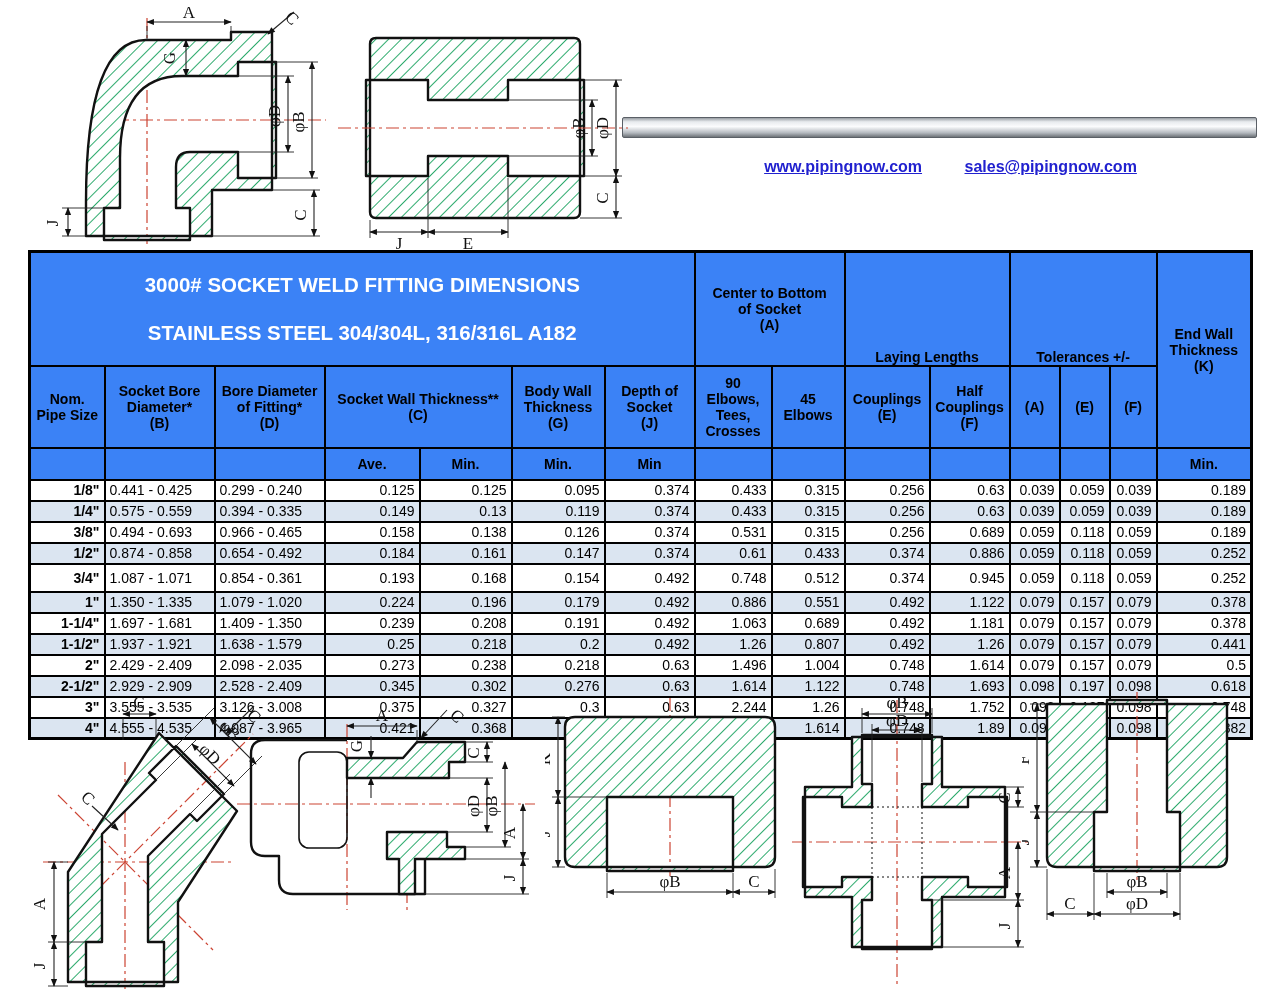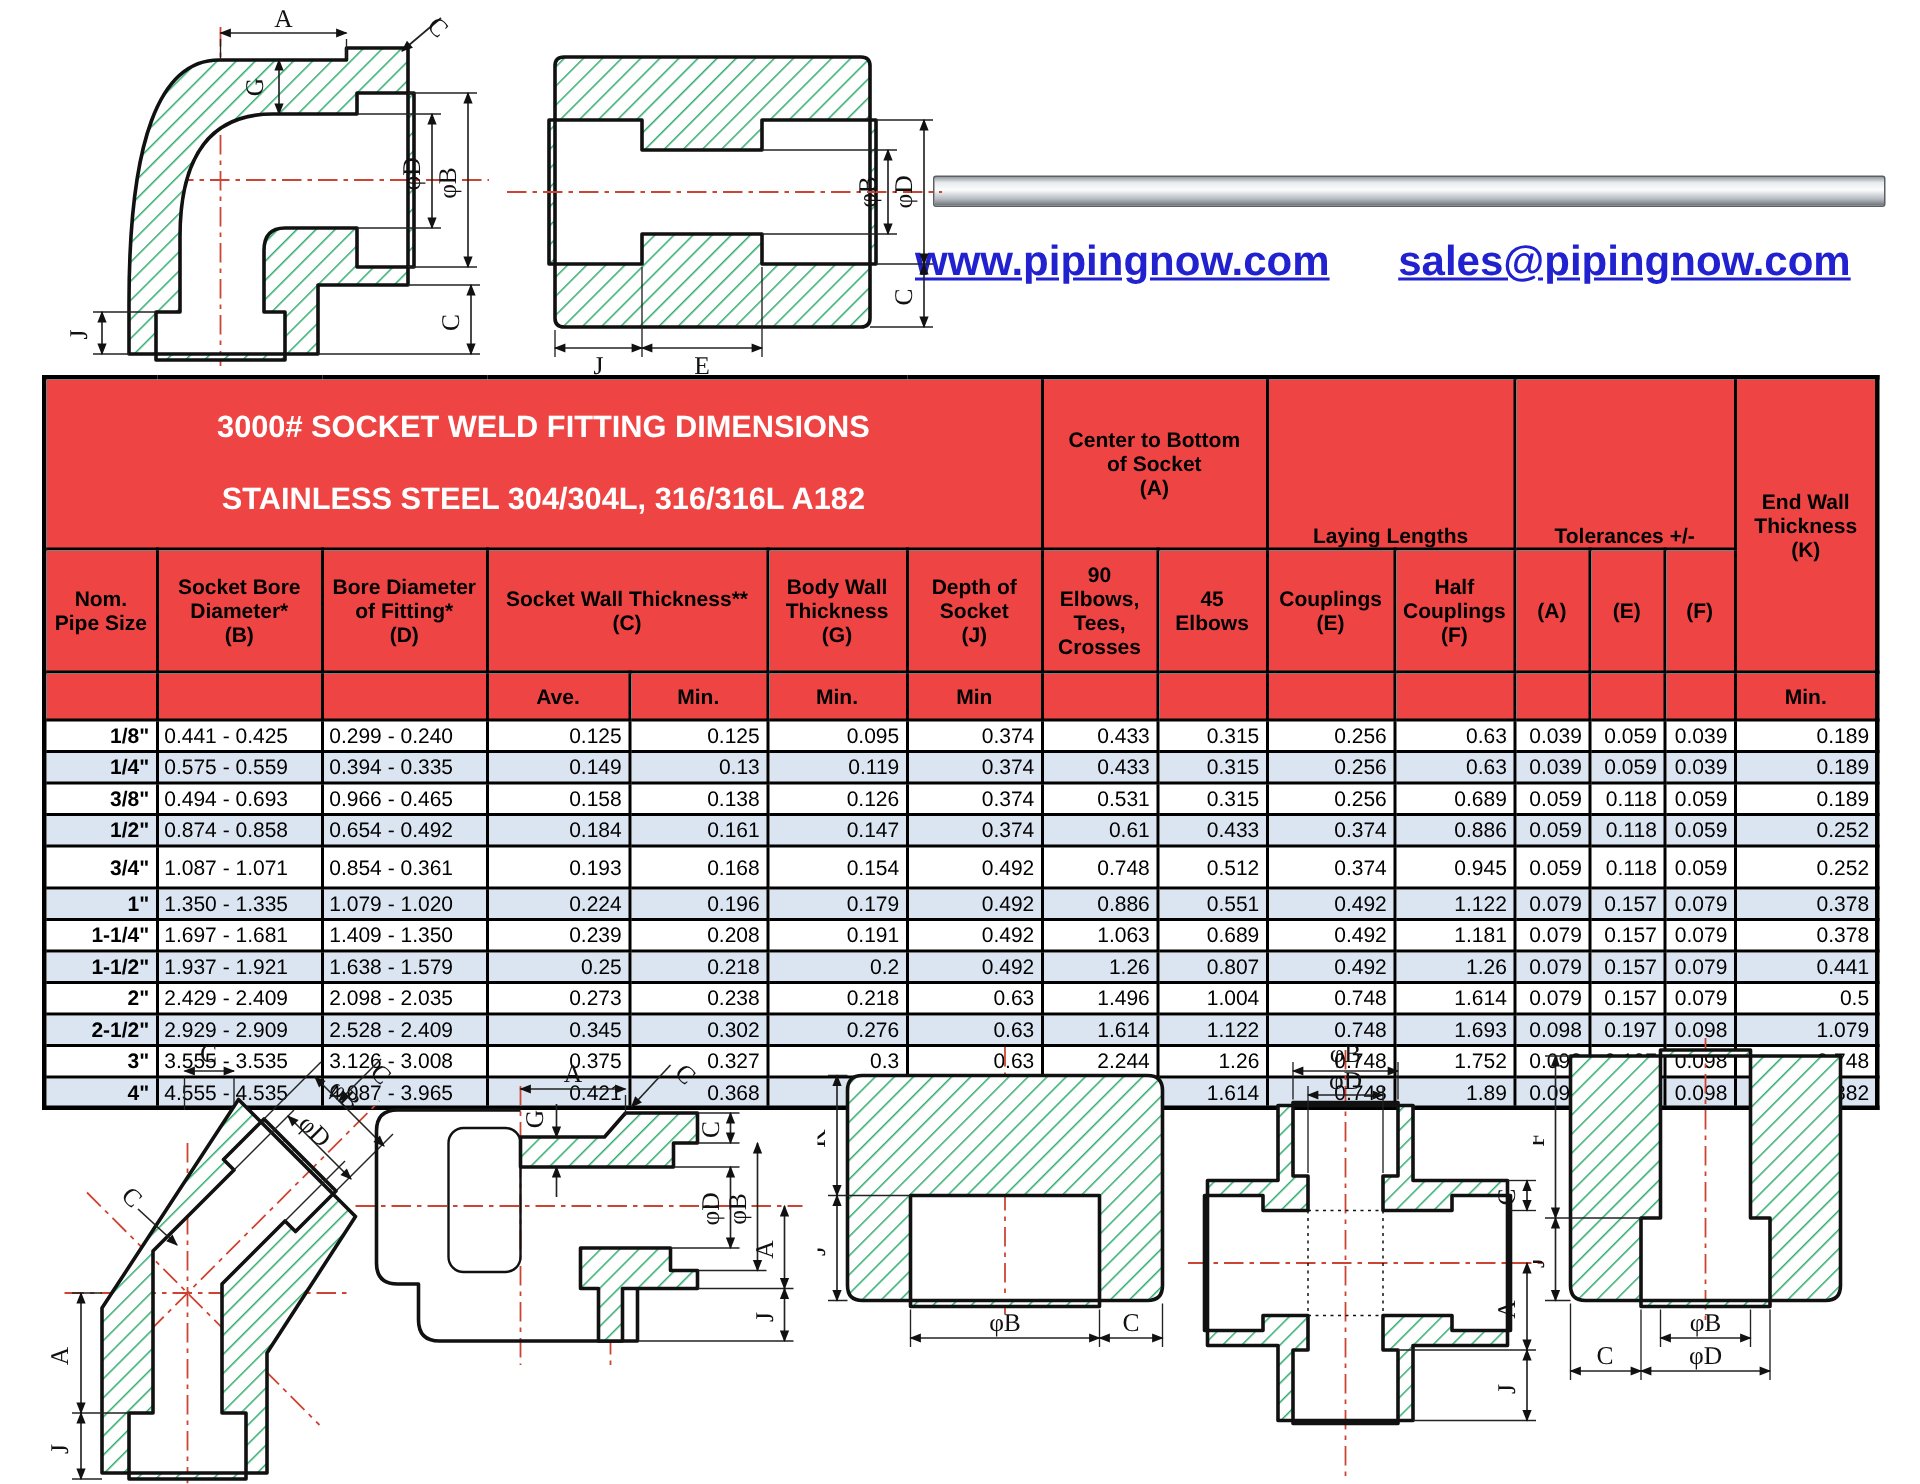--- a/index.html
+++ b/index.html
@@ -3,31 +3,31 @@
 <meta charset="utf-8">
 <style>
   html,body{margin:0;padding:0;background:#fff;}
   #page{position:relative;width:1280px;height:989px;background:#fff;overflow:hidden;
         font-family:"Liberation Sans",sans-serif;color:#000;}
   
   #logo{position:absolute;left:610px;top:30px;width:645px;text-align:center;
         font-family:"DejaVu Serif",serif;font-weight:bold;font-size:55px;color:#2b5797;letter-spacing:1px;}
   #pipebar{position:absolute;left:622px;top:117px;width:633px;height:19px;border:1px solid #5a5f66;border-radius:2px;
         background:linear-gradient(#989da3 0%,#e8ebee 20%,#fbfcfd 45%,#b4b9bf 78%,#6e7378 100%);}
-  #links{position:absolute;left:610px;top:158px;width:645px;
-        font-size:28px;font-weight:bold;}
+  #links{position:absolute;left:628px;top:158px;width:645px;text-align:center;
+        font-size:16px;font-weight:bold;}
   #links a{color:#2121cf;text-decoration:underline;}
   #links a + a{margin-left:38px;}
   #unitlabel{position:absolute;left:28px;top:228px;width:1222px;text-align:right;
         font-size:13.5px;font-weight:bold;}
   
   #spec-table{position:absolute;left:28px;top:250px;border-collapse:collapse;table-layout:fixed;
         width:1222px;border:3px solid #000;}
   #spec-table th,#spec-table td{border:2px solid #000;padding:0 4px;font-size:14px;overflow:hidden;}
-  #spec-table th{background:#ef4444;font-weight:bold;text-align:center;white-space:pre-line;line-height:1.15;}
+  #spec-table th{background:#3b82f6;font-weight:bold;text-align:center;white-space:pre-line;line-height:1.15;}
   th.titleblock{background:#000;color:#fff;text-align:center;vertical-align:middle;}
   th.titleblock .t1,.titleblock .t2{font-size:20.5px;font-weight:bold;line-height:1.55;}
   th.balign{vertical-align:bottom;padding-bottom:4px;}
   tr.r1{height:68px;} tr.r2{height:82px;} tr.r3{height:32px;}
   tr.datarow{height:21px;} tr.datarow.tall{height:28px;}
   tr.datarow td{background:#fff;}
   tr.datarow.alt td{background:#dbe5f1;}
   td.size{text-align:right;font-weight:bold;}
   td.range{text-align:left;}
   td.num{text-align:right;}
@@ -380,21 +380,21 @@
           <td class="num">0.302</td>
           <td class="num">0.276</td>
           <td class="num">0.63</td>
           <td class="num">1.614</td>
           <td class="num">1.122</td>
           <td class="num">0.748</td>
           <td class="num">1.693</td>
           <td class="num">0.098</td>
           <td class="num">0.197</td>
           <td class="num">0.098</td>
-          <td class="num">1.079</td>
+          <td class="num">0.618</td>
         </tr>
         <tr class="datarow">
           <td class="size">3"</td>
           <td class="range">3.555 - 3.535</td>
           <td class="range">3.126 - 3.008</td>
           <td class="num">0.375</td>
           <td class="num">0.327</td>
           <td class="num">0.3</td>
           <td class="num">0.63</td>
           <td class="num">2.244</td>

